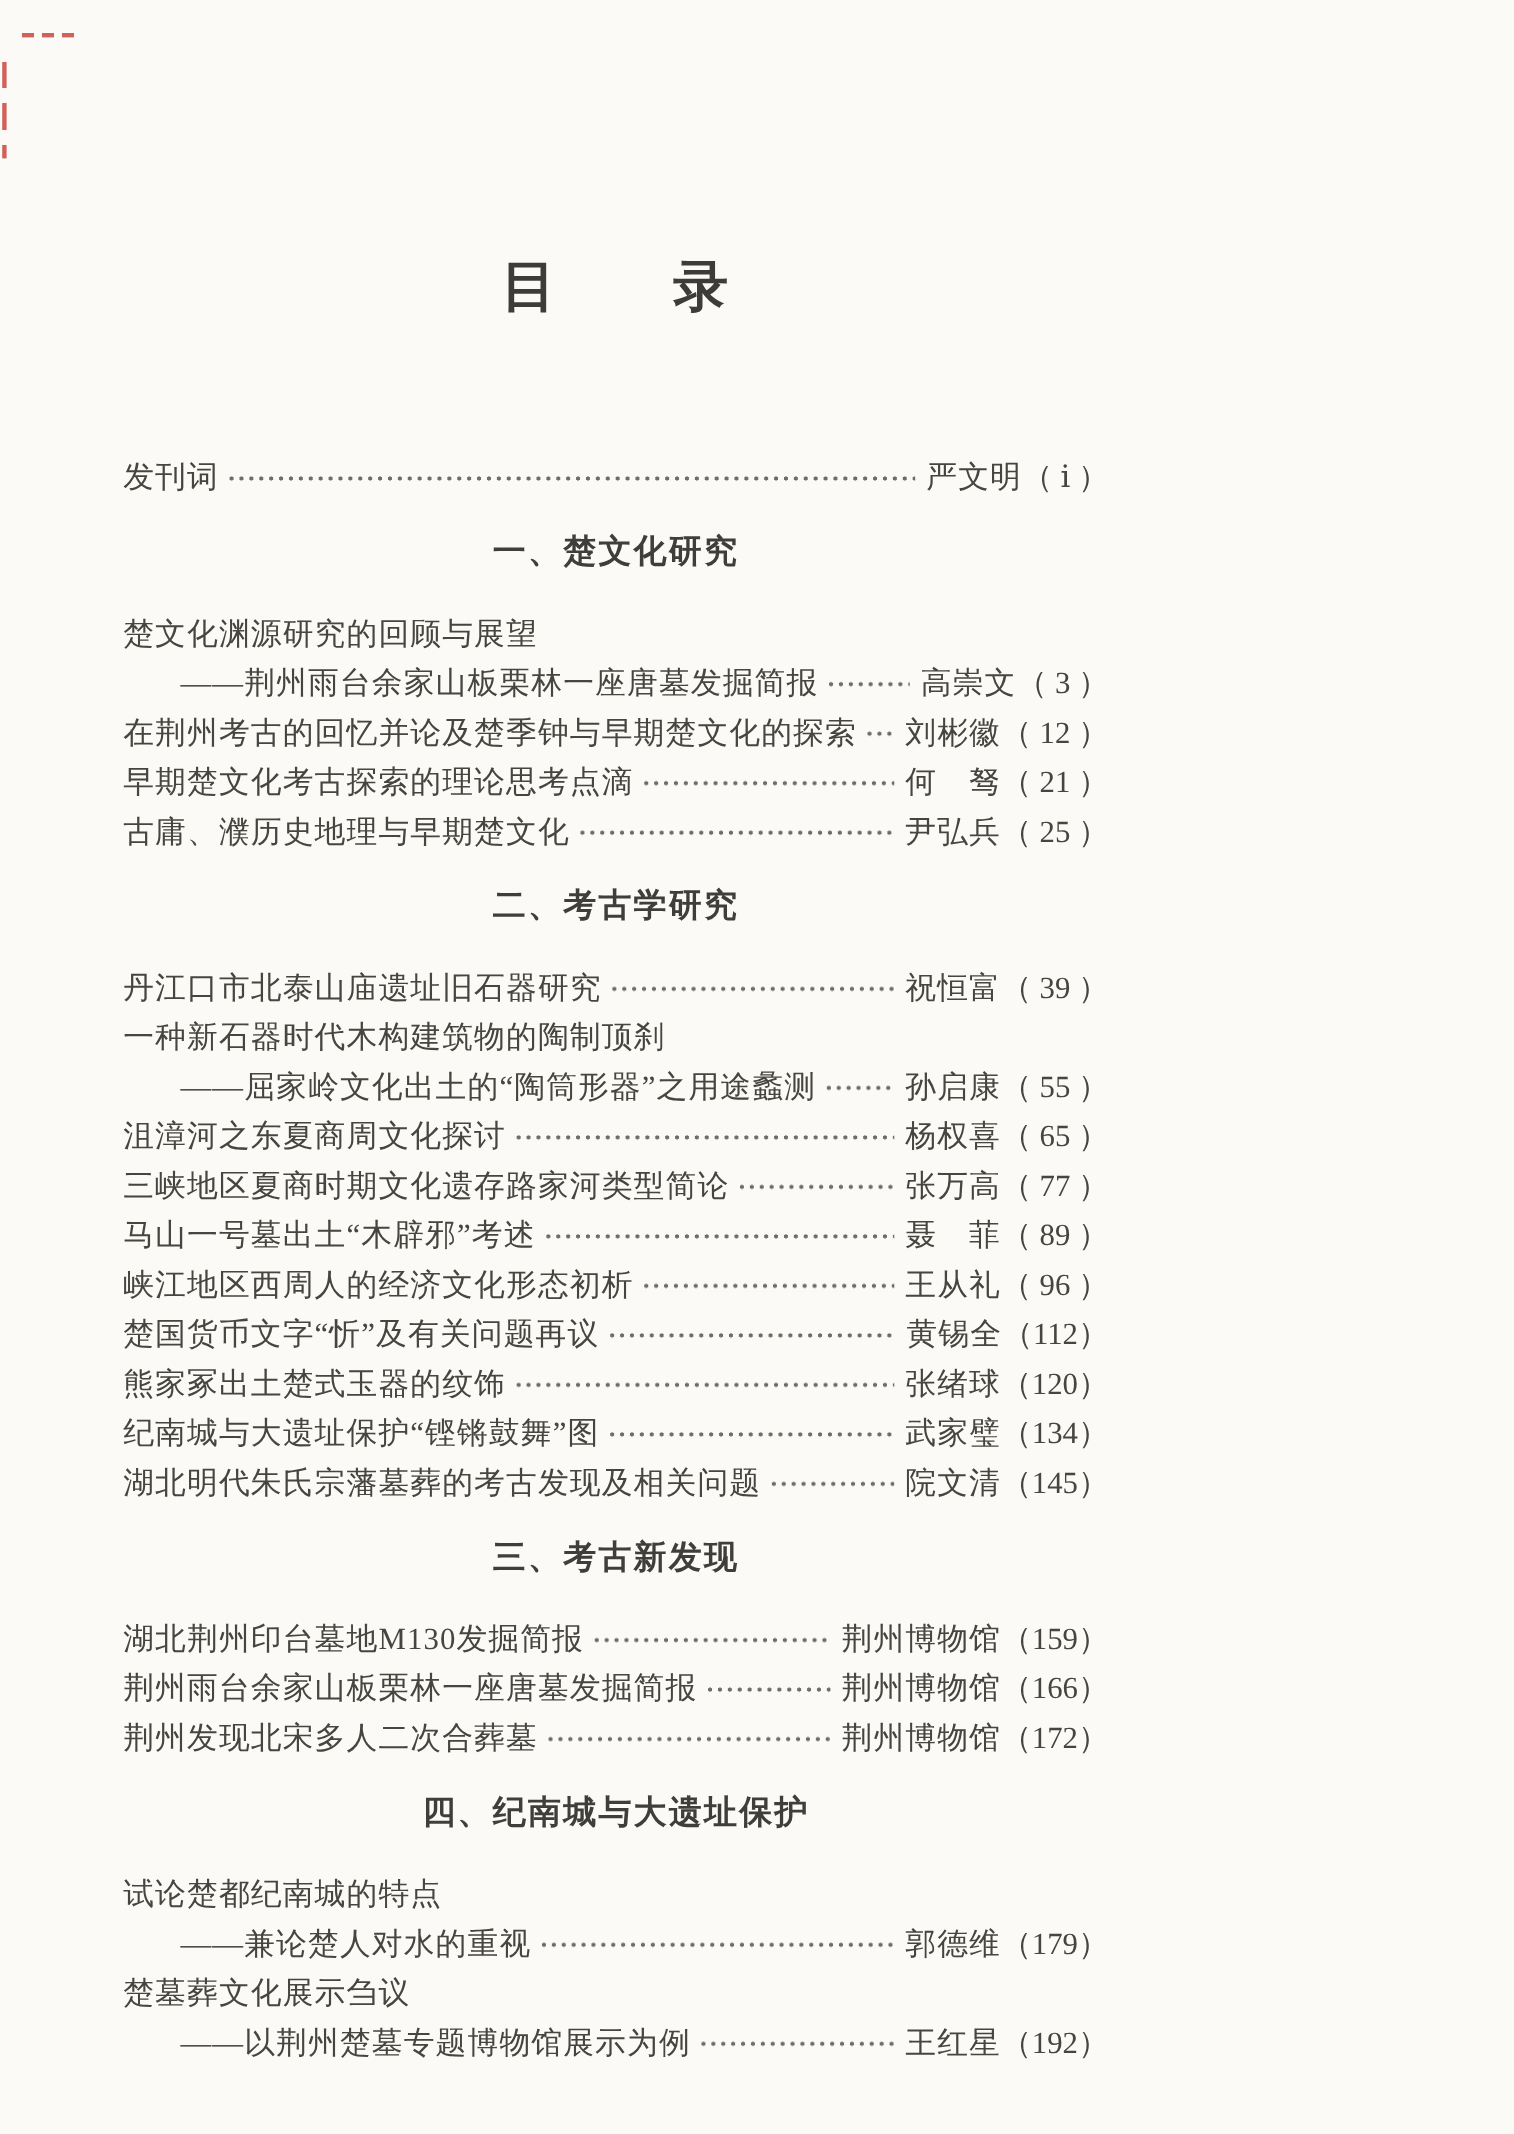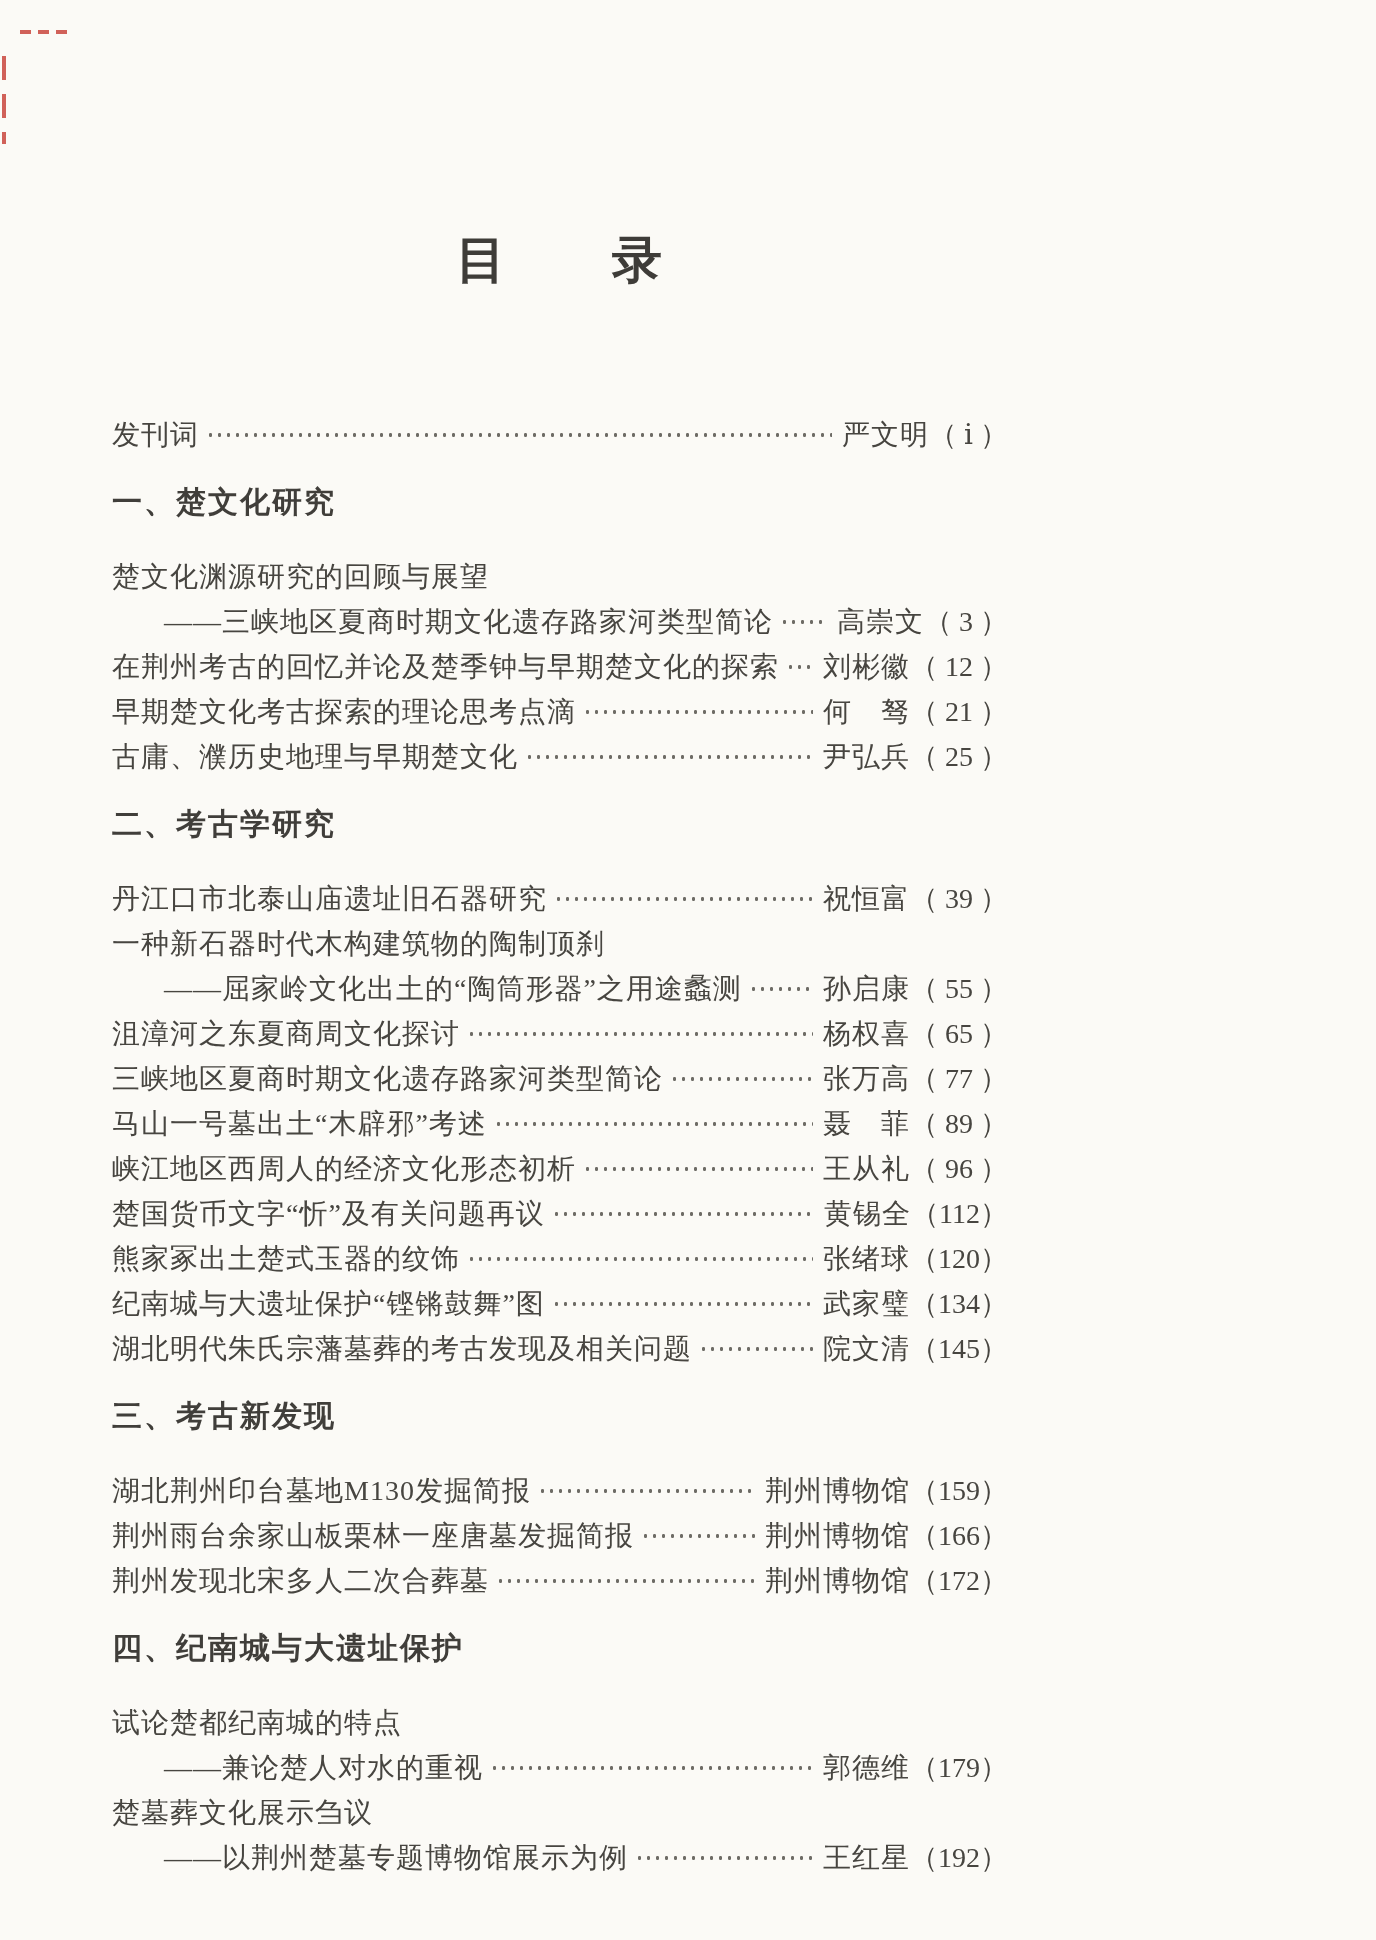--- a/index.html
+++ b/index.html
@@ -35,21 +35,21 @@
     margin: 0 0 120px 0;
     text-align: center;
     font-size: 50px;
     line-height: 64px;
     font-weight: 700;
     letter-spacing: 2px;
     color: #3e3c38;
   }
   .section-heading {
     margin: 22px 0 30px 0;
-    text-align: left;
+    text-align: center;
     font-family: "Liberation Sans", "DejaVu Sans", sans-serif;
     font-weight: 700;
     font-size: 30px;
     line-height: 45px;
     letter-spacing: 2px;
     color: #403e3a;
   }
   .row {
     display: flex;
     align-items: center;
@@ -86,21 +86,21 @@
     <div id="toc-body">
         <div class="row">
           <span class="entry-title">发刊词</span>
           <span class="dots"></span>
           <span class="entry-author">严文明</span>
           <span class="entry-page">（ ⅰ ）</span>
         </div>
         <div class="section-heading">一、楚文化研究</div>
         <div class="row pretitle">楚文化渊源研究的回顾与展望</div>
         <div class="row indent">
-          <span class="entry-title">——三峡地区夏商时期文化遗存路家河类型简论</span>
+          <span class="entry-title">——荆州雨台余家山板栗林一座唐墓发掘简报</span>
           <span class="dots"></span>
           <span class="entry-author">高崇文</span>
           <span class="entry-page">（ 3 ）</span>
         </div>
         <div class="row">
           <span class="entry-title">在荆州考古的回忆并论及楚季钟与早期楚文化的探索</span>
           <span class="dots"></span>
           <span class="entry-author">刘彬徽</span>
           <span class="entry-page">（ 12 ）</span>
         </div>

